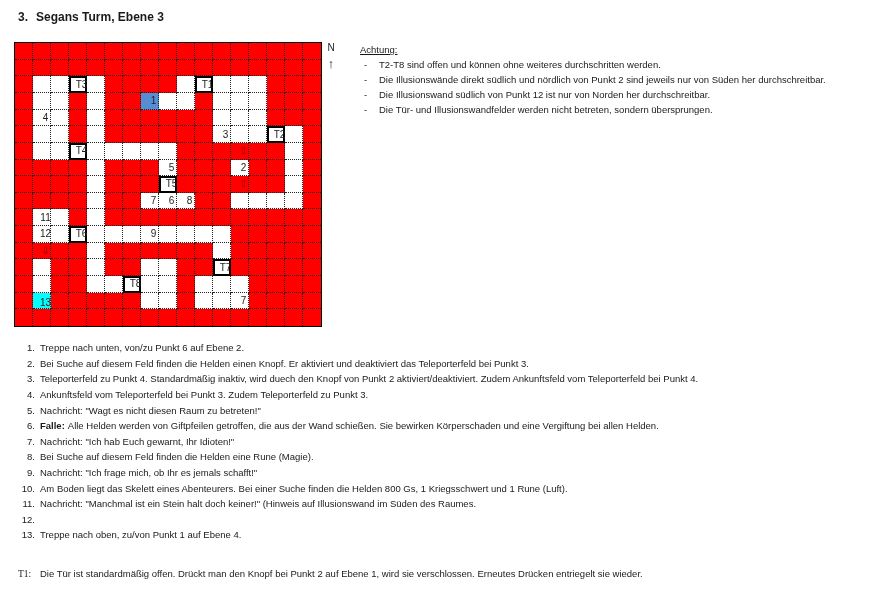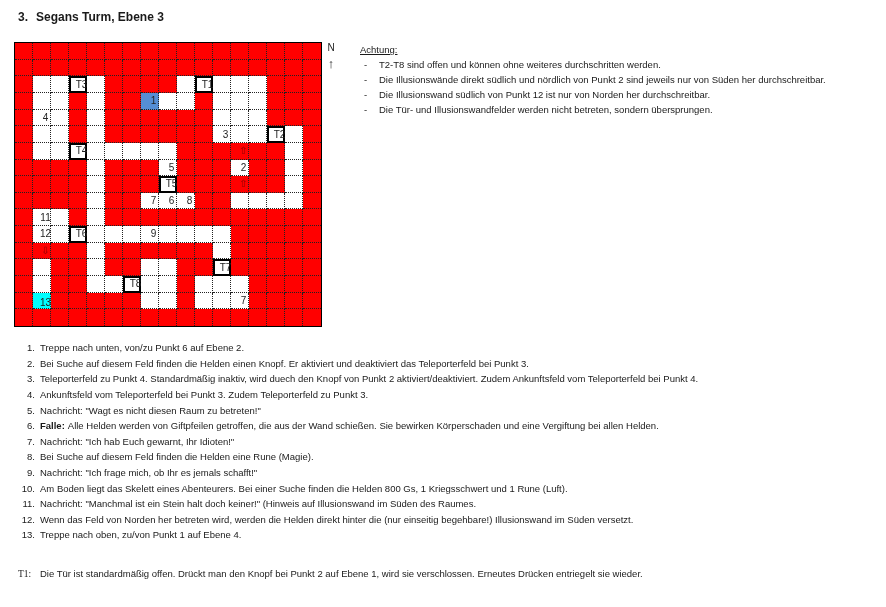--- a/index.html
+++ b/index.html
@@ -453,21 +453,20 @@
       <li>
         <span class="n">10.</span>
         <span><span>Am Boden liegt das Skelett eines Abenteurers. Bei einer Suche finden die Helden 800 Gs, 1 Kriegsschwert und 1 Rune (Luft).</span></span>
       </li>
       <li>
         <span class="n">11.</span>
         <span><span>Nachricht: "Manchmal ist ein Stein halt doch keiner!" (Hinweis auf Illusionswand im Süden des Raumes.</span></span>
       </li>
       <li>
         <span class="n">12.</span>
-        <span><span>Wenn das Feld von Norden her betreten wird, werden die Helden direkt hinter die (nur einseitig begehbare!) Illusionswand im Süden versetzt.</span></span>
       </li>
       <li>
         <span class="n">13.</span>
         <span><span>Treppe nach oben, zu/von Punkt 1 auf Ebene 4.</span></span>
       </li>
     </ol>
 </div>
 
 <div class="footnote">
   <span class="key">T1:</span><span>Die Tür ist standardmäßig offen. Drückt man den Knopf bei Punkt 2 auf Ebene 1, wird sie verschlossen. Erneutes Drücken entriegelt sie wieder.</span>

